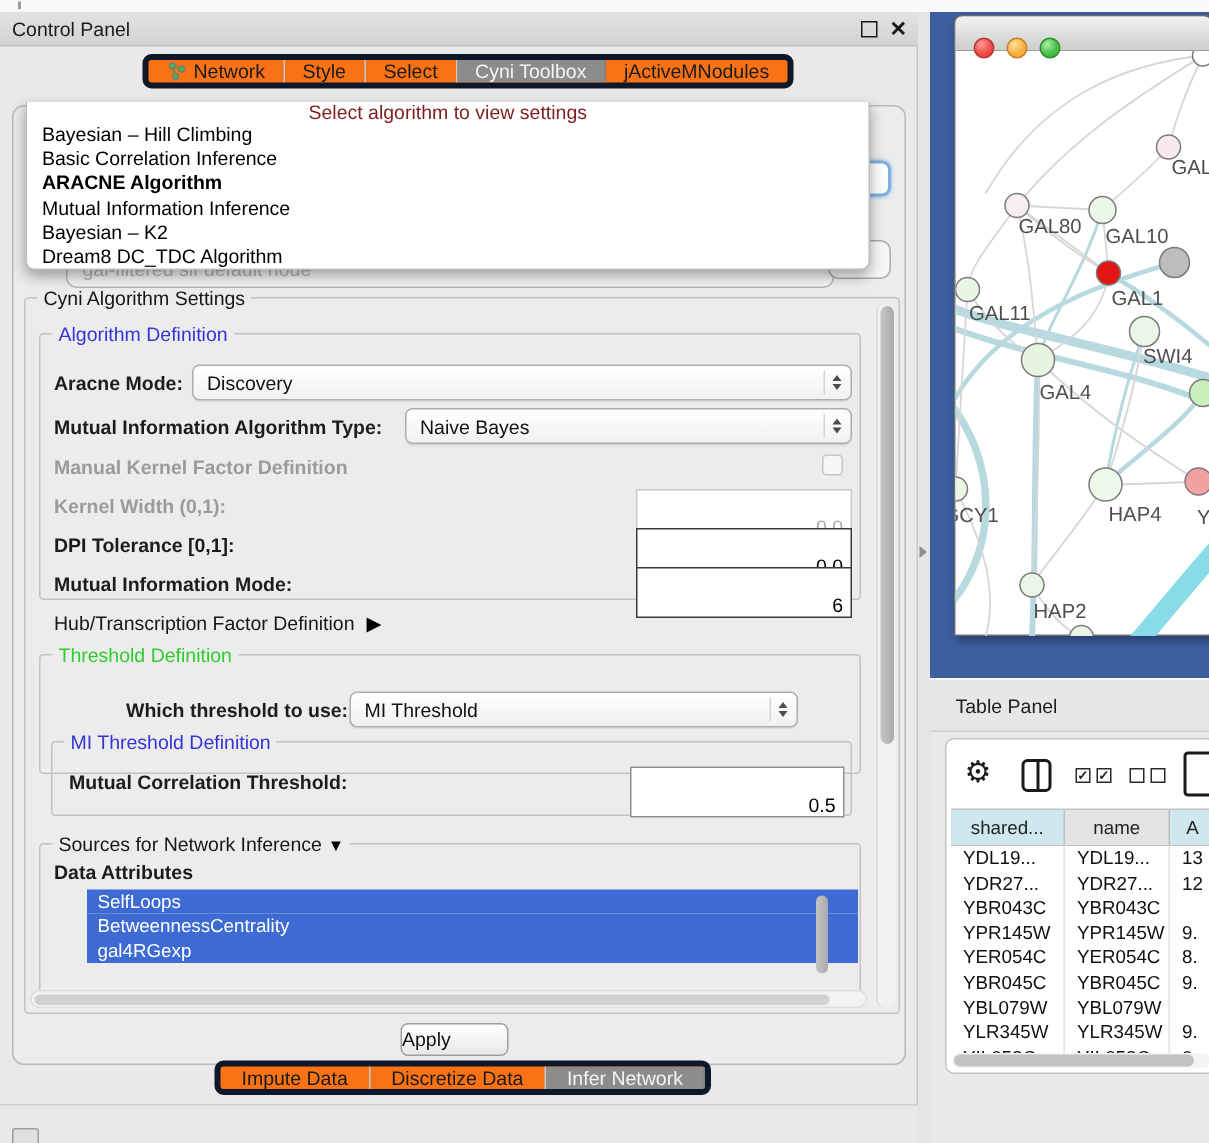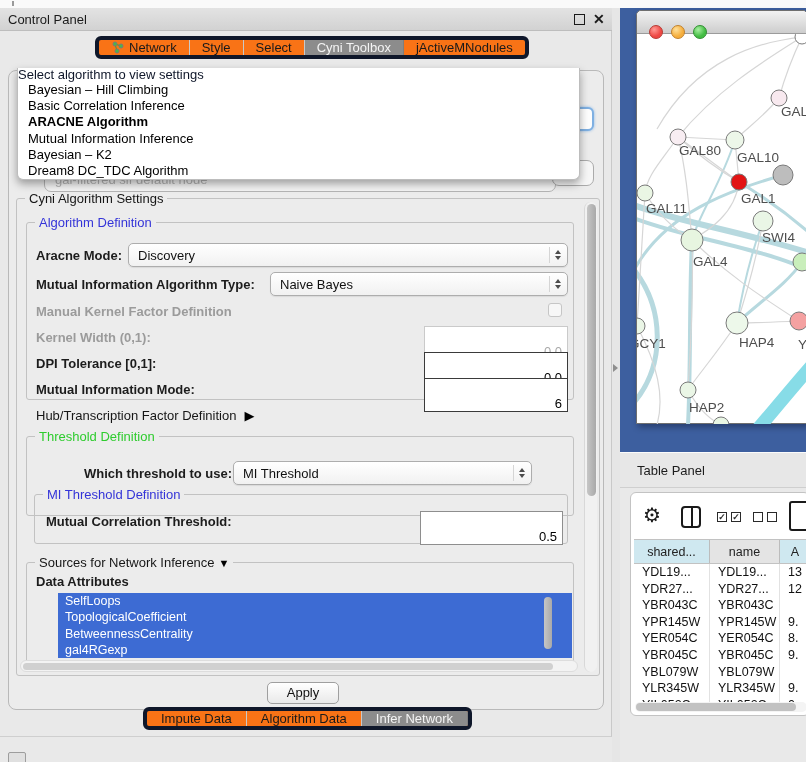--- a/index.html
+++ b/index.html
@@ -26,21 +26,21 @@
   .content-panel{left:8px;top:62px;width:596px;height:640px;background:#ececec;border:1px solid #b9b9b9;border-radius:8px}
 
   
   .frag-combo{left:556px;top:99px;width:38px;height:24px;border:2px solid #7fb0e2;border-radius:6px;background:#fdfdfd;box-shadow:0 0 3px #8ab7e6;z-index:3}
   .frag-field{left:552px;top:152px;width:42px;height:26px;border:1px solid #ababab;border-radius:7px;background:#f6f6f6;z-index:3}
   .net-combo-frag{left:44px;top:158px;width:512px;height:26px;border:1px solid #b5b5b5;border-radius:7px;background:#f4f4f4;z-index:2}
   .net-combo-frag span{display:block;margin:5px 0 0 10px;font-size:13px;color:#b3b3b3;white-space:nowrap}
 
   
   .popup{left:17px;top:60px;width:563px;height:112px;background:#fff;border:1px solid #bdbdbd;border-top:none;border-radius:0 0 6px 6px;box-shadow:0 4px 9px rgba(0,0,0,.35);z-index:9}
-  .popup .ph{height:14px;font-size:13px;color:#0f172a;line-height:13px}
+  .popup .ph{height:14px;text-align:center;font-size:13px;color:#7f1d1d;line-height:13px}
   .popup .opt{height:16.2px;line-height:16.2px;font-size:13px;color:#000;padding-left:10px;white-space:nowrap}
   .popup .opt.hl{font-weight:bold}
 
   
   .grp{position:absolute;border:1px solid #c2c2c2;border-radius:3px}
   .gt{position:absolute;top:-8px;left:8px;background:#ececec;padding:0 4px;font-size:13px;color:#161616;white-space:nowrap}
   .gt-blue{color:#3434d8}
   .gt-green{color:#2ecc2e}
 
   .lbl{position:absolute;font-weight:bold;font-size:13px;color:#1c1c1c;white-space:nowrap}
@@ -59,21 +59,21 @@
   .checkbox{position:absolute;width:14px;height:14px;border:1px solid #c6c6c6;border-radius:3px;background:#f7f7f7}
 
   .vtrack{position:absolute;background:#f1f1f1;border-left:1px solid #d8d8d8;border-radius:7px}
   .vthumb{position:absolute;border-radius:5px;background:linear-gradient(90deg,#c6c6c6,#a9a9a9)}
   .htrack{position:absolute;background:#f3f3f3;border:1px solid #ddd;border-radius:6px}
   .hthumb{position:absolute;background:#d0d0d0;border-radius:4px}
 
   .srclist{position:absolute;left:58px;top:585px;width:514px}
   .srcitem{height:16.3px;line-height:16.3px;background:#3d6bd3;color:#fff;font-size:12.5px;padding-left:7px;white-space:nowrap}
 
-  .applybtn{left:267px;top:674px;width:72px;height:22px;background:linear-gradient(#ffffff,#e9e9e9);border:1px solid #9f9f9f;border-radius:5px;text-align:center;font-size:13px;color:#111;line-height:20px}
+  .applybtn{left:267px;top:674px;width:72px;height:22px;background:linear-gradient(#ffffff,#e9e9e9);border:1px solid #9f9f9f;border-radius:5px;font-size:13px;color:#111;line-height:20px}
 
   .hubrow{left:36px;top:400px;font-size:13px;color:#161616}
   .hub-arrow{font-size:13px;color:#000;margin-left:8px}
   .src-arrow{font-size:11px;color:#000;margin-left:4px}
 
   
   .divider{left:612px;top:8px;width:8px;height:754px;background:#e6e6e6}
   .div-arrow{left:613px;top:364px;width:0;height:0;border-top:4px solid transparent;border-bottom:4px solid transparent;border-left:5px solid #8e8e8e}
   .desktop{left:620px;top:8px;width:186px;height:444px;background:#3d5f9f}
   .netwin{left:636px;top:10px;width:172px;height:414px;background:#fff;border:1px solid #6f6f6f;border-radius:5px 5px 0 0;box-shadow:2px 3px 6px rgba(0,0,20,.35)}
@@ -236,38 +236,37 @@
     <span class="lbl" style="left:46px;top:506px">Mutual Correlation Threshold:</span>
     <div class="field en" style="left:420px;top:503px;width:143px;border-width:1px;border-color:#8e8e8e">0.5</div>
 
     <div class="grp" style="left:26px;top:554px;width:548px;height:106px">
       <span class="gt"><span>Sources for Network Inference</span><span class="src-arrow">▼</span></span>
     </div>
     <span class="lbl" style="left:36px;top:566px">Data Attributes</span>
 
     <div class="srclist">
       <div class="srcitem">SelfLoops</div>
-      <div class="srcitem">TopologicalCoefficient</div>
       <div class="srcitem">BetweennessCentrality</div>
       <div class="srcitem">gal4RGexp</div>
     </div>
     <div class="vthumb" style="left:544px;top:589px;width:8px;height:52px"></div>
 
     <div class="htrack" style="left:20px;top:652px;width:558px;height:12px">
       <div class="hthumb" style="left:2px;top:2px;width:530px;height:7px"></div>
     </div>
 
     <div class="abs applybtn">Apply</div>
 
     <div class="abs segbar" style="left:143px;top:699px">
       <div class="seg" style="padding:0 14px">
           <span>Impute Data</span>
         </div>
       <div class="seg" style="padding:0 14px">
-          <span>Algorithm Data</span>
+          <span>Discretize Data</span>
         </div>
       <div class="seg sel" style="padding:0 14px">
           <span>Infer Network</span>
         </div>
     </div>
   </section>
 
   <div class="abs divider"></div>
   <div class="abs div-arrow"></div>
   <div class="abs desktop"></div>

